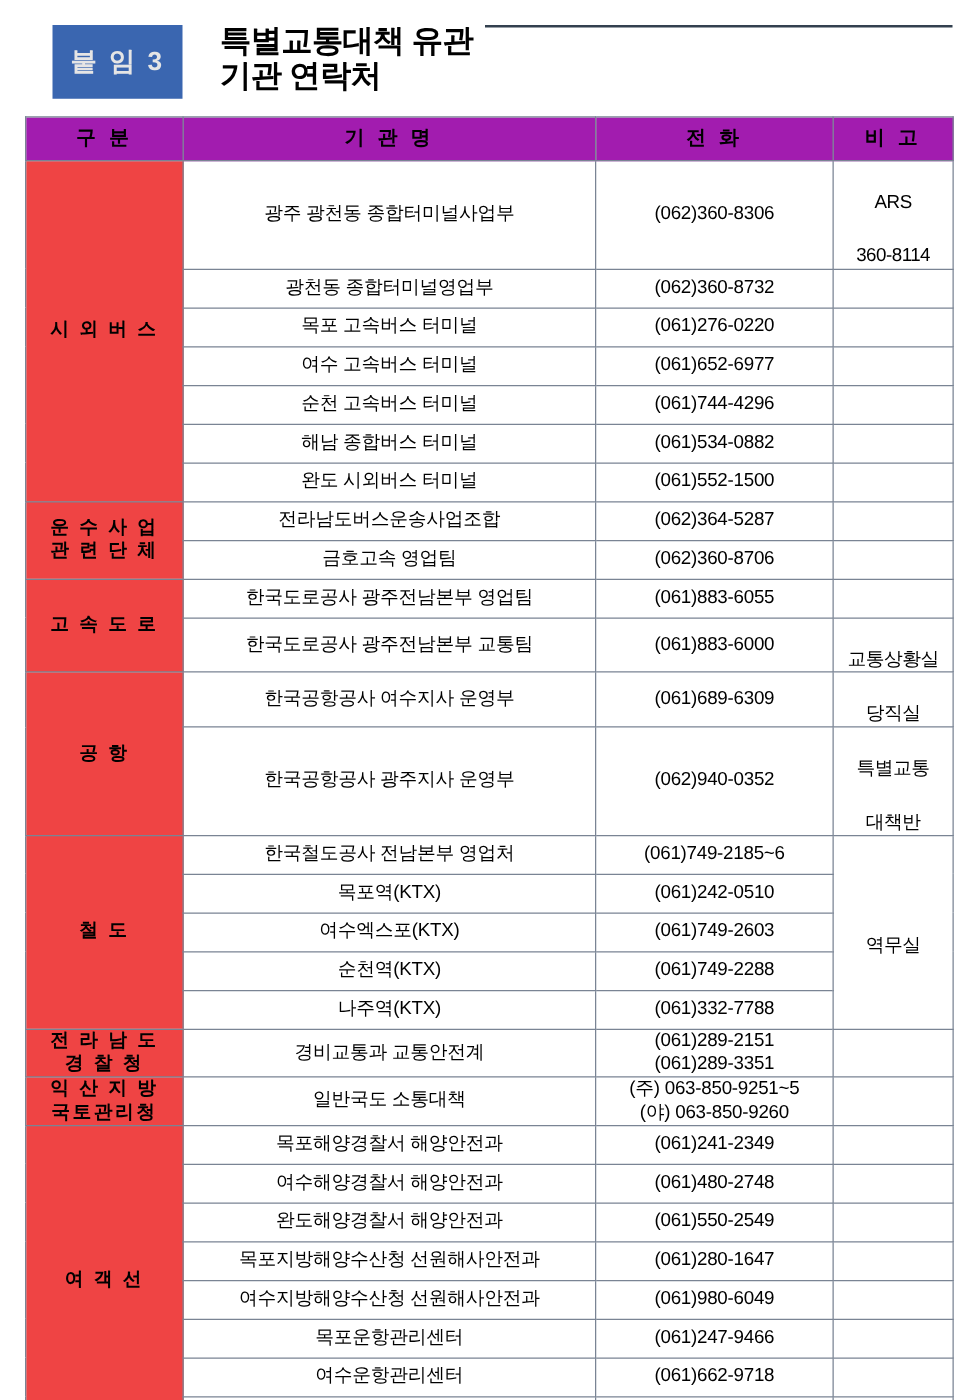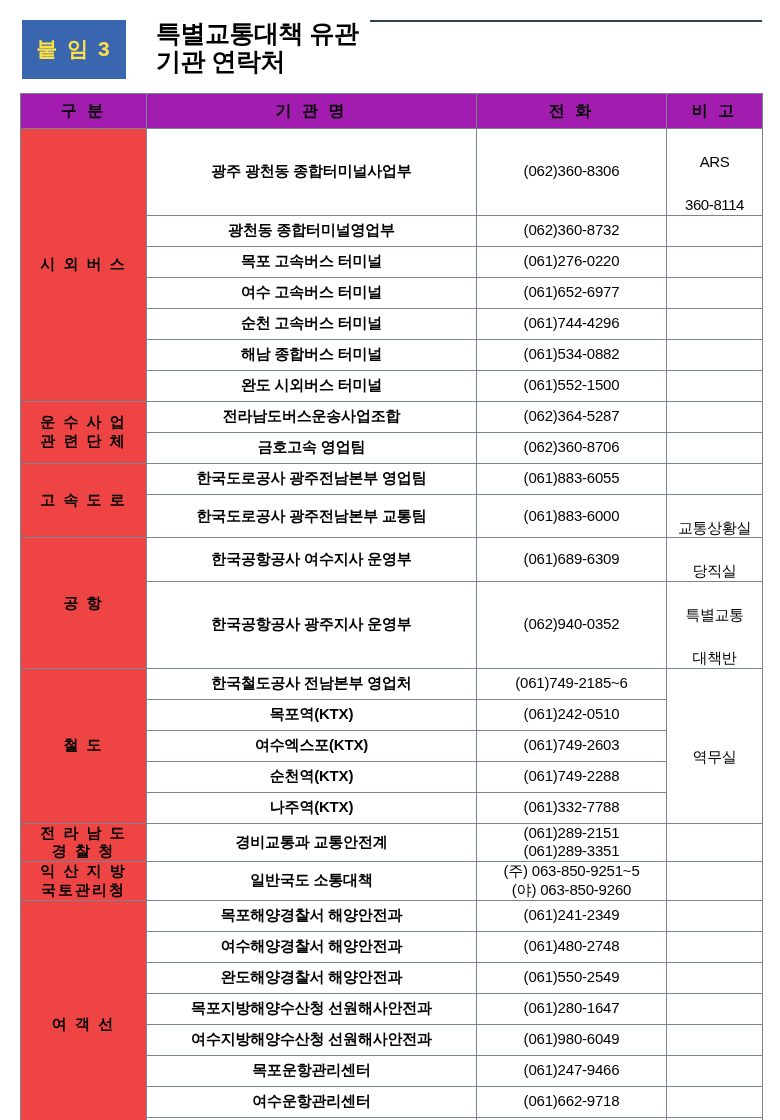--- a/index.html
+++ b/index.html
@@ -20,30 +20,31 @@
     padding: 14px 18px 6px 18px;
   }
   
   .header {
     display: flex;
     align-items: stretch;
     margin: 6px 0 14px 4px;
   }
   .badge {
     background: #3a66b0;
-    color: #fde047;
+    color: #e5e5e5;
     font-size: 21px;
     font-weight: bold;
     letter-spacing: 2px;
     padding: 6px 14px 7px 14px;
     display: flex;
     align-items: center;
     justify-content: center;
     min-width: 104px;
     box-sizing: border-box;
+    margin-left: 20px;
   }
   .title-wrap {
     flex: 1;
     margin-left: 30px;
     display: flex;
     flex-direction: row;
     justify-content: flex-end;
   }
   .title {
     font-size: 25px;
@@ -88,21 +89,20 @@
   td.group {
     font-weight: bold;
     font-size: 16px;
     letter-spacing: 2px;
     background: #ef4444;
   }
   td.group .g-line { display: block; }
   td.name {
     font-size: 15.5px;
     letter-spacing: -0.2px;
-    font-weight: bold;
   }
   td.tel {
     font-size: 15.5px;
     letter-spacing: -0.2px;
   }
   td.note {
     font-size: 12.5px;
     line-height: 1.18;
     letter-spacing: -0.4px;
   }

